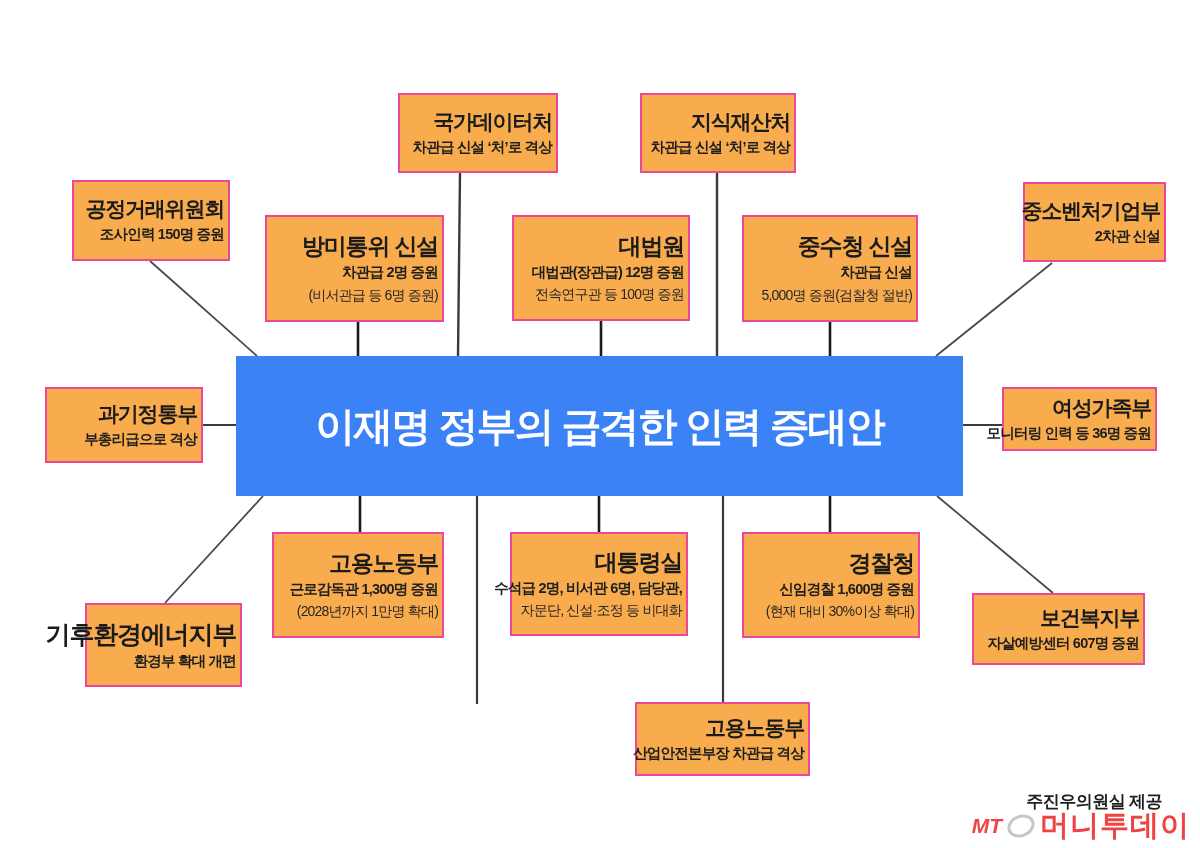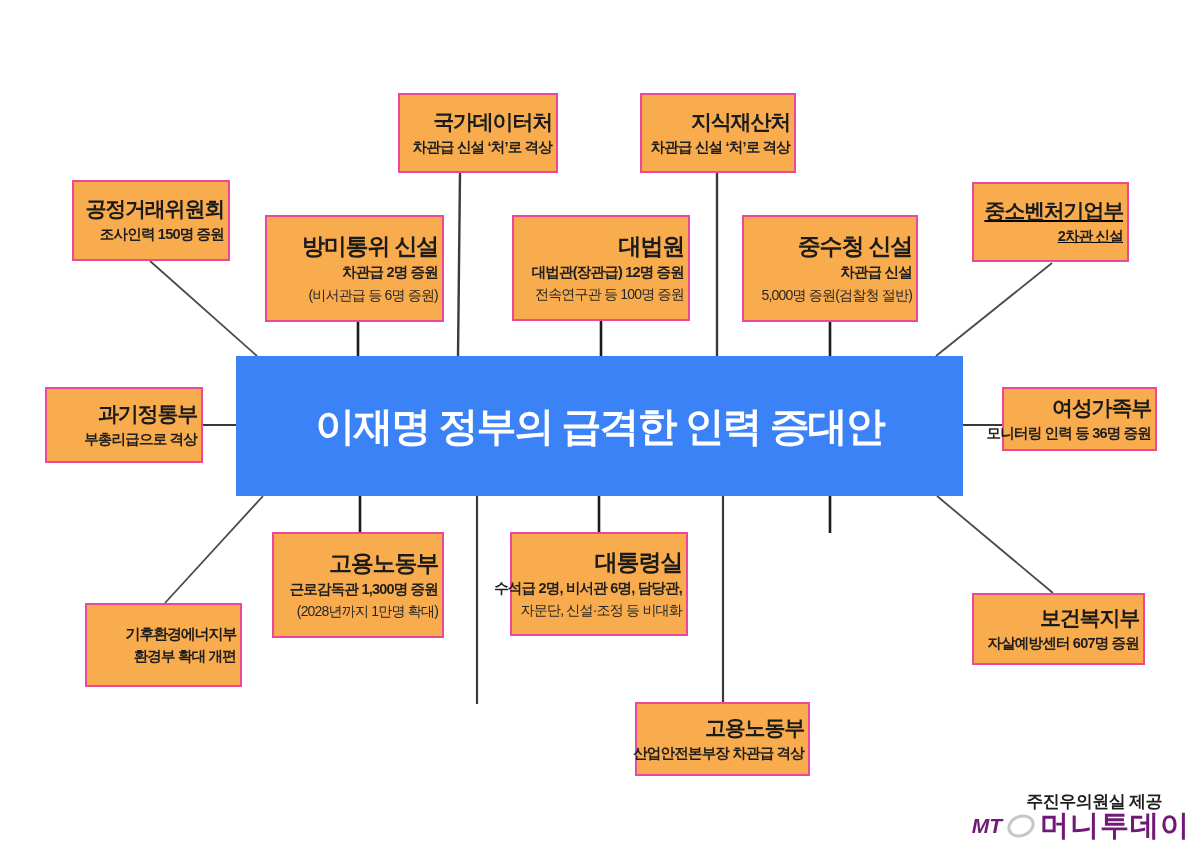--- a/index.html
+++ b/index.html
@@ -18,21 +18,21 @@
   .node.lg .title{font-size:23px;}
   .node .sub{font-size:14.5px;font-weight:700;color:#1e1e1e;letter-spacing:-0.8px;white-space:nowrap;line-height:1.15;}
   .node .sub2{font-size:14px;font-weight:500;color:#262626;letter-spacing:-0.8px;white-space:nowrap;line-height:1.15;}
   .center-box{
     position:absolute;left:236px;top:356px;width:727px;height:140px;z-index:2;box-sizing:border-box;
     background:#3b82f6;display:flex;flex-direction:column;align-items:center;justify-content:center;gap:12px;
   }
   .center-title{font-size:40px;font-weight:800;color:#ffffff;letter-spacing:-2px;white-space:nowrap;line-height:1;}
   .center-sub{font-size:21px;font-weight:700;color:#ffffff;letter-spacing:-1.2px;white-space:nowrap;line-height:1;}
   .credit{position:absolute;top:790px;right:38px;z-index:2;font-size:17px;font-weight:700;color:#1f1f1f;letter-spacing:-0.5px;font-family:Liberation Serif, serif;}
-  .watermark{position:absolute;top:806px;right:10px;z-index:2;display:flex;align-items:center;gap:5px;color:#701a75;}
+  .watermark{position:absolute;top:806px;right:10px;z-index:2;display:flex;align-items:center;gap:5px;color:#ef4444;}
   .wm-mt{font-style:italic;font-size:21px;font-weight:700;letter-spacing:0;}
   .wm-circle{width:28px;height:22px;border:3px solid #c7c7c7;border-radius:50%;transform:rotate(-22deg);box-sizing:border-box;}
   .wm-name{font-size:29px;font-weight:700;letter-spacing:1px;}
 </style>
 </head>
 <body>
 
 <div class="stage">
 
   <svg class="connectors" width="1200" height="848" viewBox="0 0 1200 848">
@@ -69,21 +69,21 @@
   <div class="node" style="left:398px;top:93px;width:160px;height:80px;">
     <div class="title">국가데이터처</div>
     <div class="sub">차관급 신설 ‘처’로 격상</div>
   </div>
 
   <div class="node" style="left:640px;top:93px;width:156px;height:80px;">
     <div class="title">지식재산처</div>
     <div class="sub">차관급 신설 ‘처’로 격상</div>
   </div>
 
-  <div class="node" style="left:972px;top:182px;width:157px;height:80px;text-decoration:underline;">
+  <div class="node" style="left:1023px;top:182px;width:143px;height:80px;">
     <div class="title">중소벤처기업부</div>
     <div class="sub">2차관 신설</div>
   </div>
 
   <div class="node lg" style="left:265px;top:215px;width:179px;height:107px;padding-left:21px;">
     <div class="title">방미통위 신설</div>
     <div class="sub">차관급 2명 증원</div>
     <div class="sub2">(비서관급 등 6명 증원)</div>
   </div>
 
@@ -114,23 +114,28 @@
     <div class="sub">근로감독관 1,300명 증원</div>
     <div class="sub2">(2028년까지 1만명 확대)</div>
   </div>
 
   <div class="node lg" style="left:510px;top:532px;width:178px;height:104px;">
     <div class="title">대통령실</div>
     <div class="sub">수석급 2명, 비서관 6명, 담당관,</div>
     <div class="sub2">자문단, 신설·조정 등 비대화</div>
   </div>
 
+  <div class="node lg" style="left:742px;top:532px;width:178px;height:106px;">
+    <div class="title">경찰청</div>
+    <div class="sub">신임경찰 1,600명 증원</div>
+    <div class="sub2">(현재 대비 30%이상 확대)</div>
+  </div>
 
   <div class="node" style="left:85px;top:603px;width:157px;height:84px;">
-    <div class="title" style="font-size:15px;">기후환경에너지부</div>
+    <div class="title" style="font-size:25px;">기후환경에너지부</div>
     <div class="sub">환경부 확대 개편</div>
   </div>
 
   <div class="node" style="left:972px;top:593px;width:173px;height:72px;">
     <div class="title">보건복지부</div>
     <div class="sub">자살예방센터 607명 증원</div>
   </div>
 
 
   <div class="node" style="left:635px;top:702px;width:175px;height:74px;">

